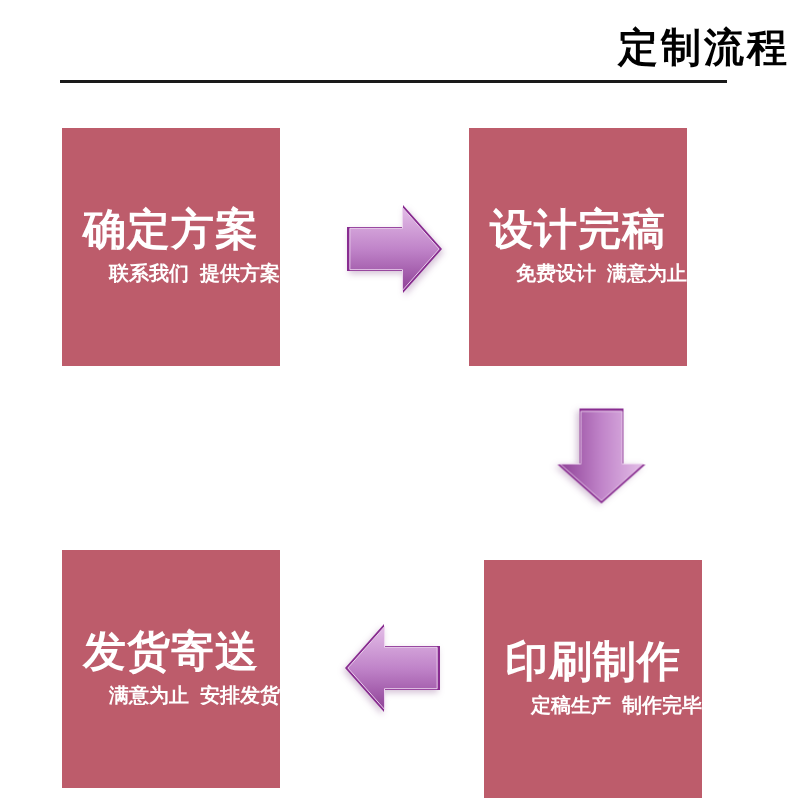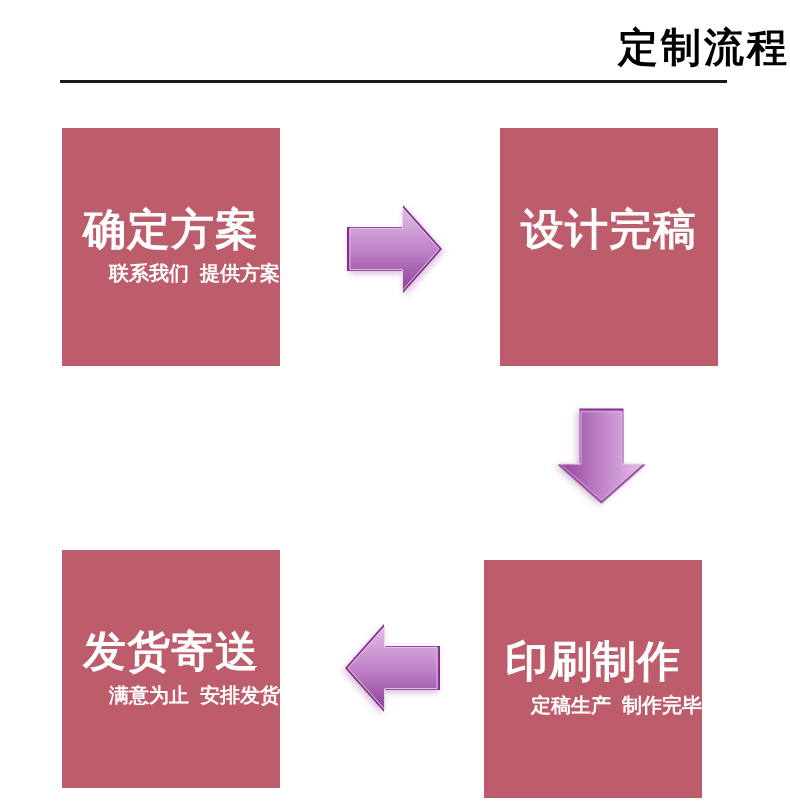--- a/index.html
+++ b/index.html
@@ -24,21 +24,21 @@
     left: 60px; top: 80px;
     width: 667px; height: 3px;
     background: var(--divider-color, #1a1a1a);
   }
   .step-box {
     position: absolute;
     width: 218px; height: 238px;
     background: var(--box-color, #bd5c6b);
   }
   .step-box.pos-top-left     { left: 62px;  top: 128px; }
-  .step-box.pos-top-right    { left: 500px; top: 128px; }
+  .step-box.pos-top-right    { left: 469px; top: 128px; }
   .step-box.pos-bottom-right { left: 484px; top: 560px; }
   .step-box.pos-bottom-left  { left: 62px;  top: 550px; }
   .step-title {
     position: absolute;
     top: 80px; left: 0; width: 100%;
     text-align: center;
     font-size: 43px;
     font-weight: bold;
     letter-spacing: 1px;
     line-height: 1;
@@ -68,20 +68,21 @@
 <div class="page-title">定制流程</div>
 <div class="divider"></div>
 
 <div class="step-box pos-top-left">
   <div class="step-title">确定方案</div>
   <div class="step-sub">联系我们  提供方案</div>
 </div>
 
 <div class="step-box pos-top-right">
   <div class="step-title">设计完稿</div>
+  <div class="step-sub">免费设计  满意为止</div>
 </div>
 
 <div class="step-box pos-bottom-right">
   <div class="step-title">印刷制作</div>
   <div class="step-sub">定稿生产  制作完毕</div>
 </div>
 
 <div class="step-box pos-bottom-left">
   <div class="step-title">发货寄送</div>
   <div class="step-sub">满意为止  安排发货</div>

